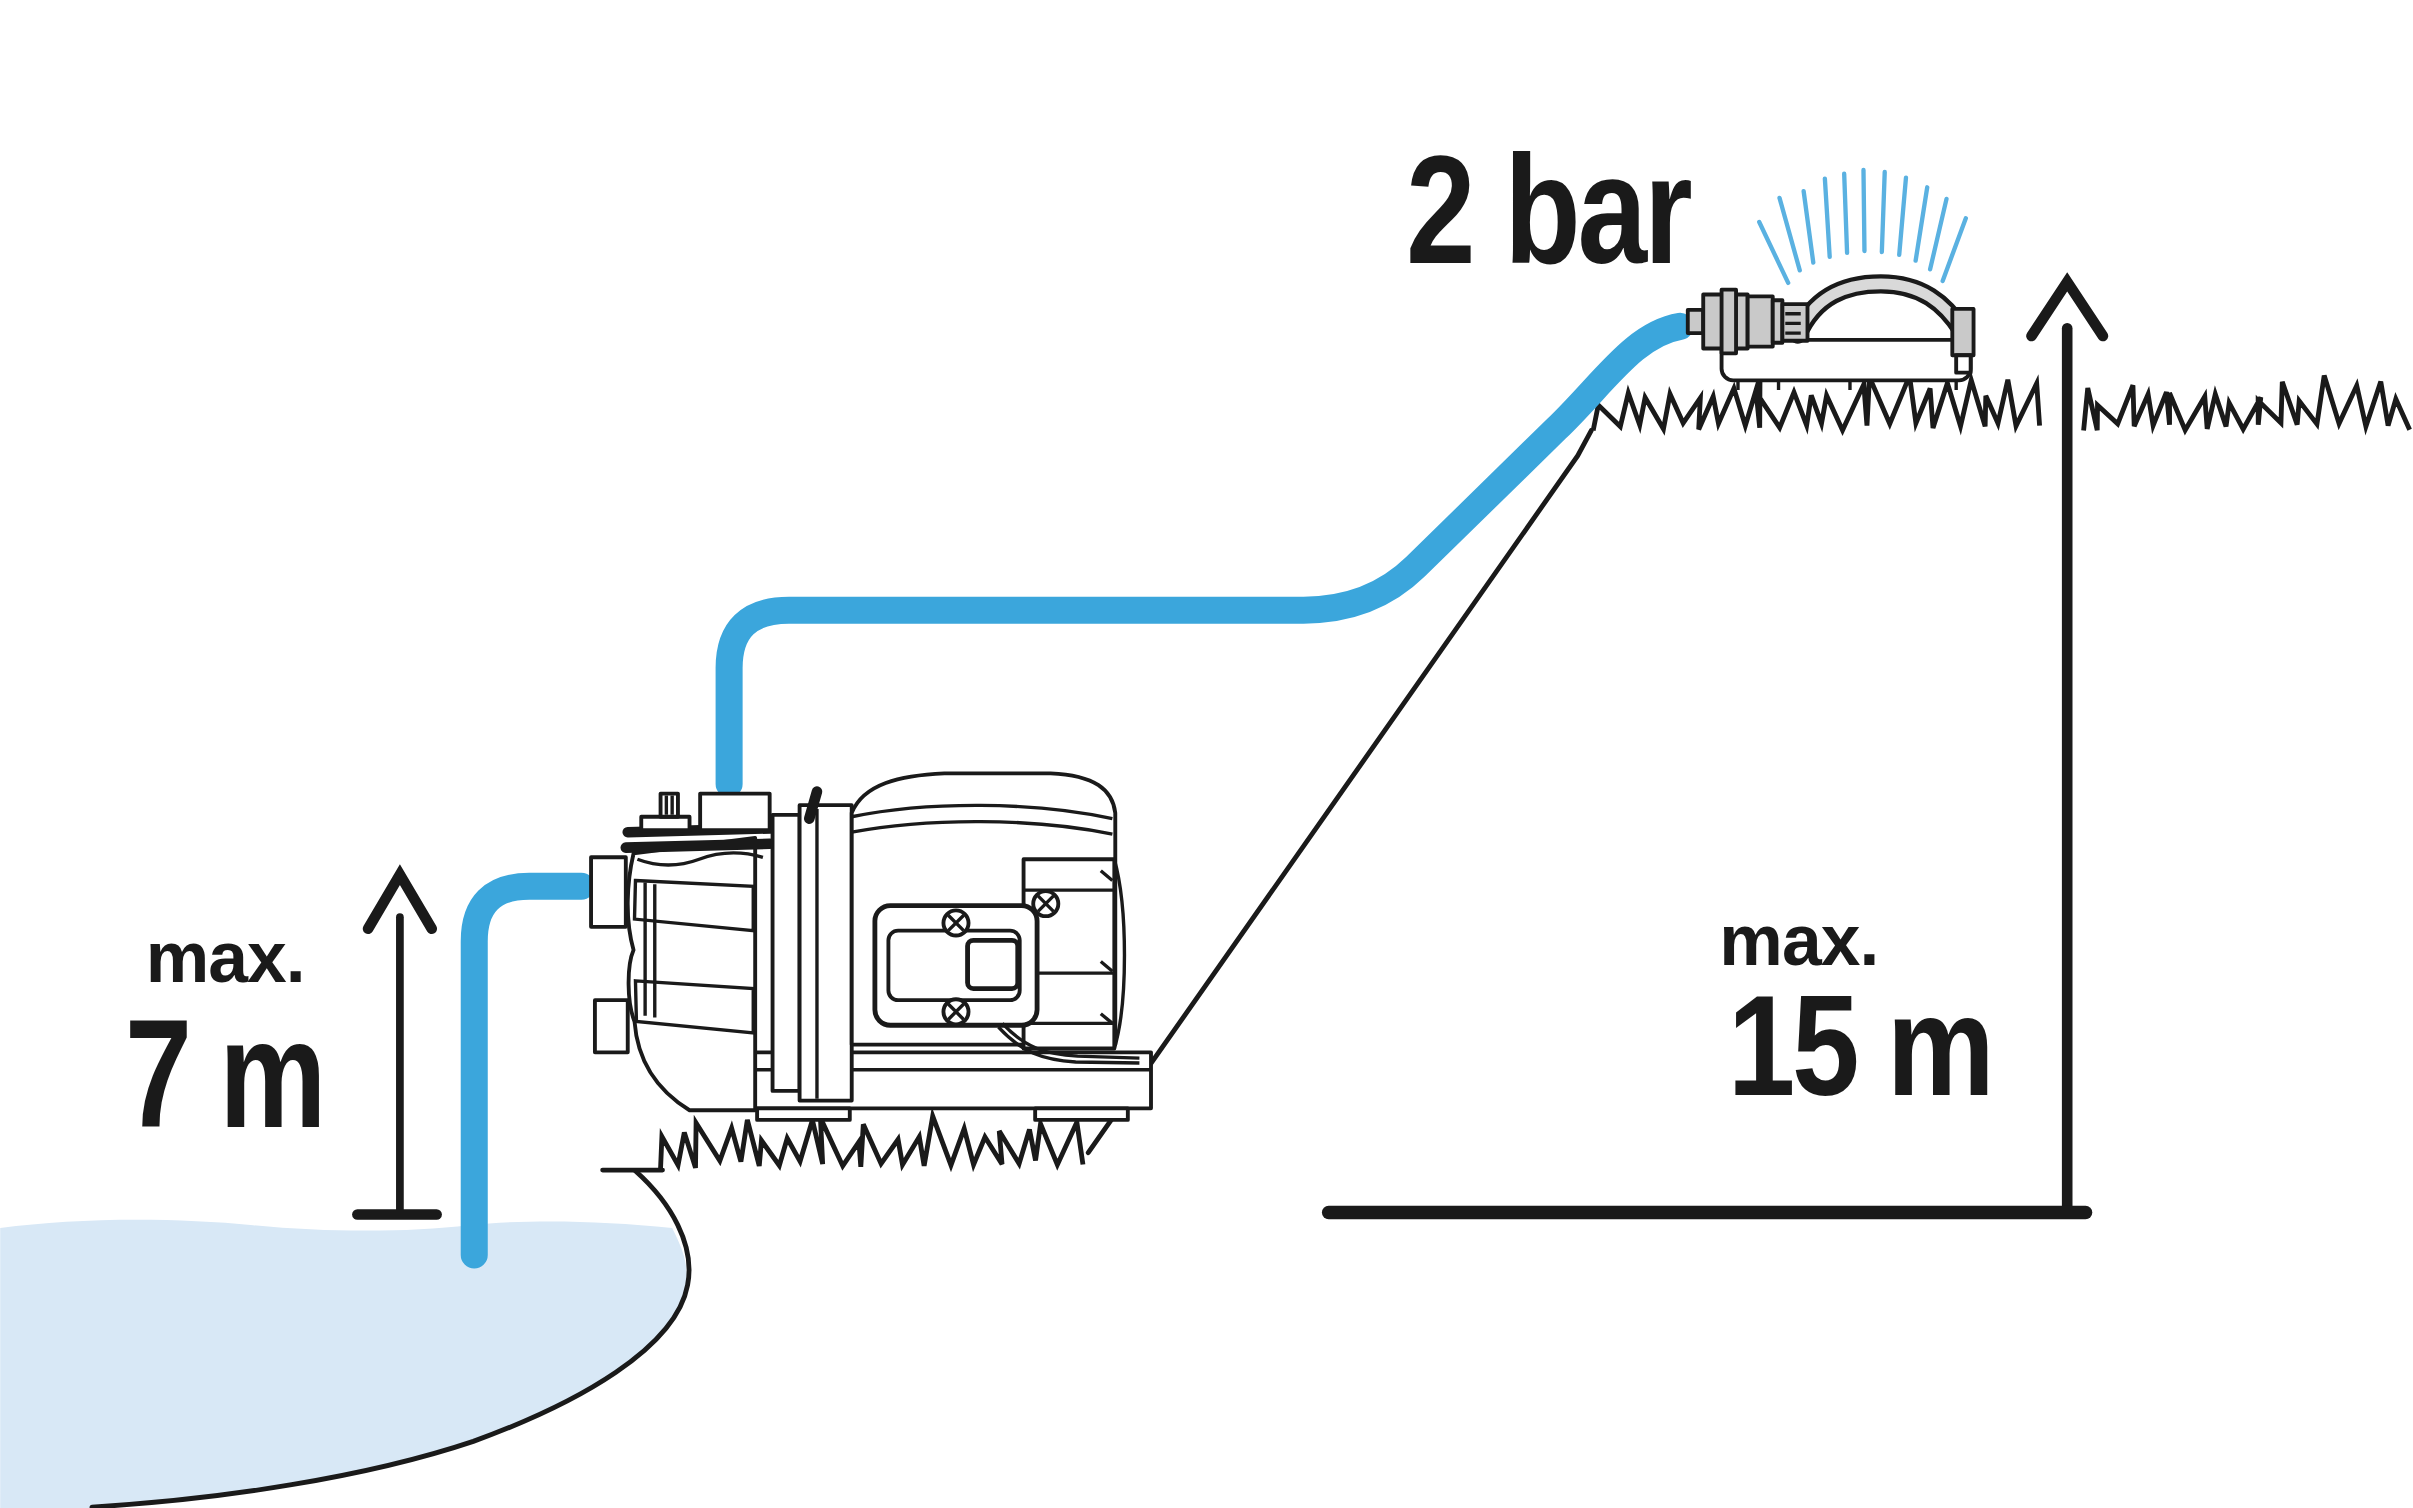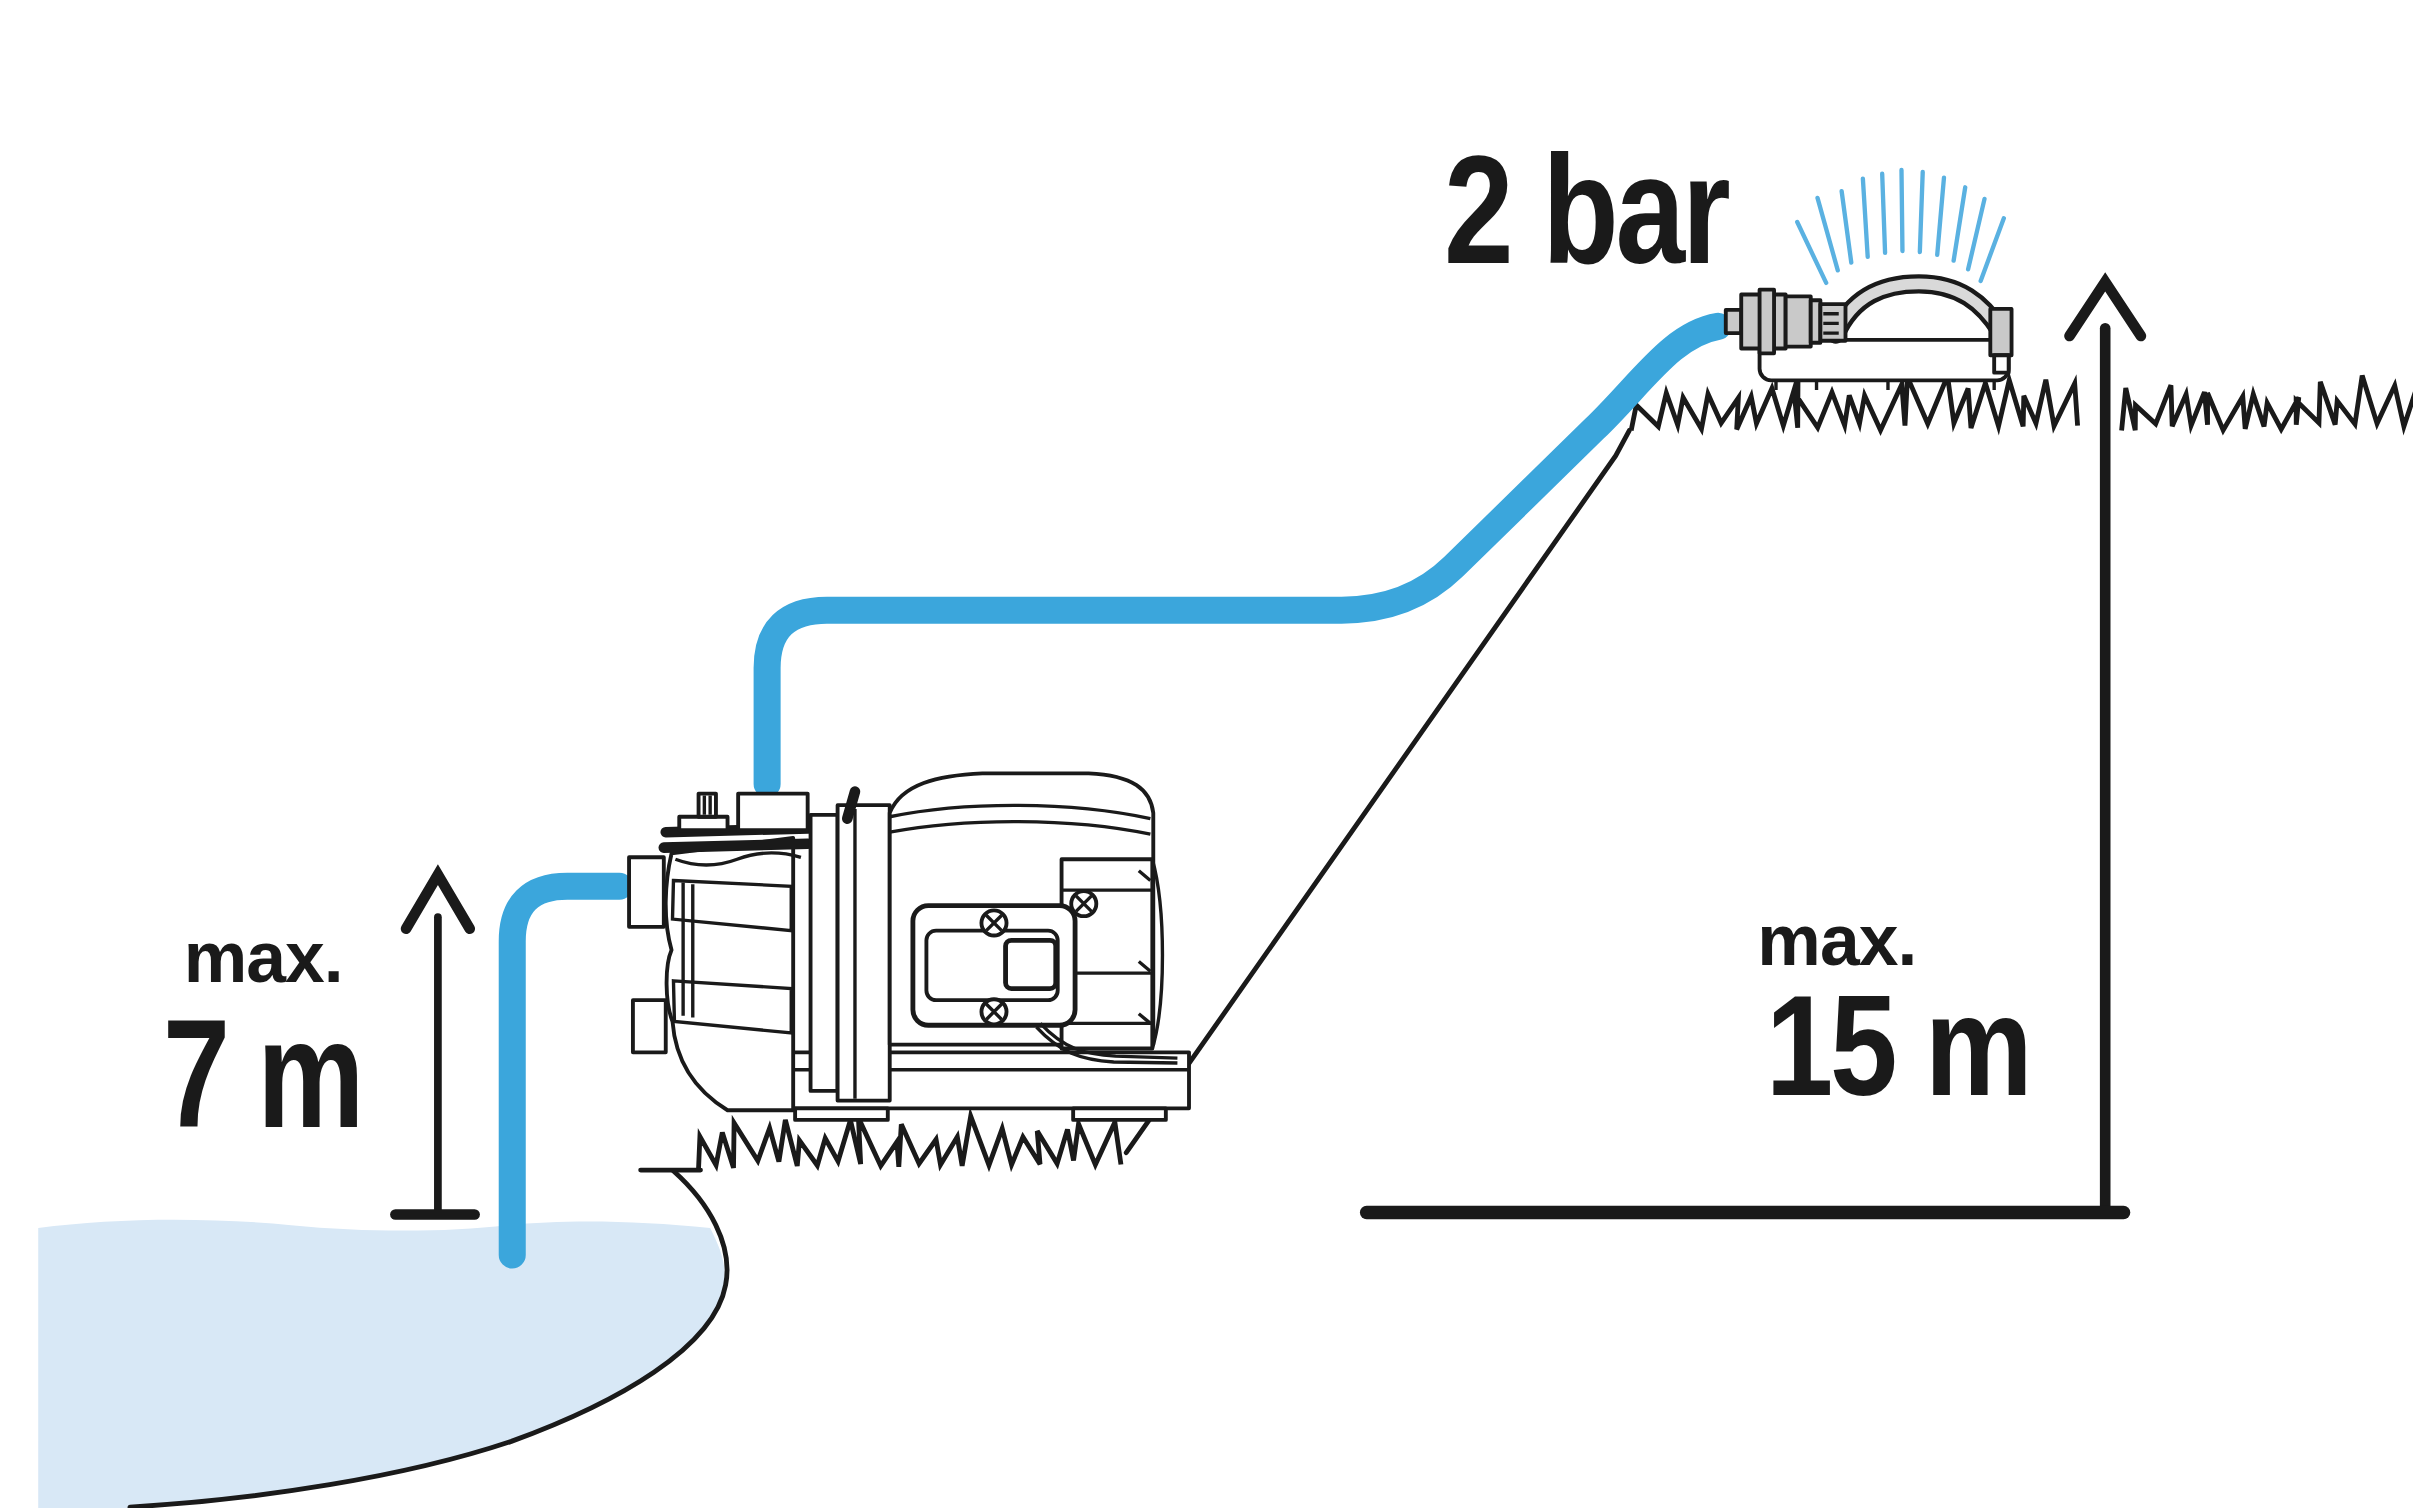--- a/index.html
+++ b/index.html
@@ -1,16 +1,16 @@
 <!DOCTYPE html>
 <html style="--bg: #ffffff; --ink: #1a1a1a; --hose: #3ba6dc; --spray: #5ab1e1; --water: #d8e8f6; --metal: #c9c9c9; --metal_light: #d9d9d9;"><head>
 <meta charset="utf-8">
 <style>
   html,body{margin:0;padding:0;background:#fff;width:2414px;height:1508px;overflow:hidden;}
-  .stage{position:relative;width:2349px;height:1508px;background:var(--bg,#fff);margin-left:38px;}
+  .stage{position:relative;width:2349px;height:1508px;background:var(--bg,#fff);}
   svg{display:block;width:2414px;height:1508px;}
   
   .ln   {stroke:var(--ink);fill:none;stroke-width:5;stroke-linejoin:miter;stroke-linecap:round;}
   .grass{stroke:var(--ink);fill:none;stroke-width:5;stroke-linejoin:miter;}
   .part {fill:#ffffff;stroke:var(--ink);stroke-width:4;stroke-linejoin:round;}
   .part5{fill:#ffffff;stroke:var(--ink);stroke-width:5;stroke-linejoin:round;}
   .det  {stroke:var(--ink);fill:none;stroke-width:3.5;}
   .thick{stroke:var(--ink);fill:none;stroke-width:11;stroke-linecap:round;}
   .metal{fill:var(--metal);stroke:var(--ink);stroke-width:4;stroke-linejoin:round;}
   .hose {stroke:var(--hose);fill:none;stroke-width:28;stroke-linecap:round;stroke-linejoin:round;}

